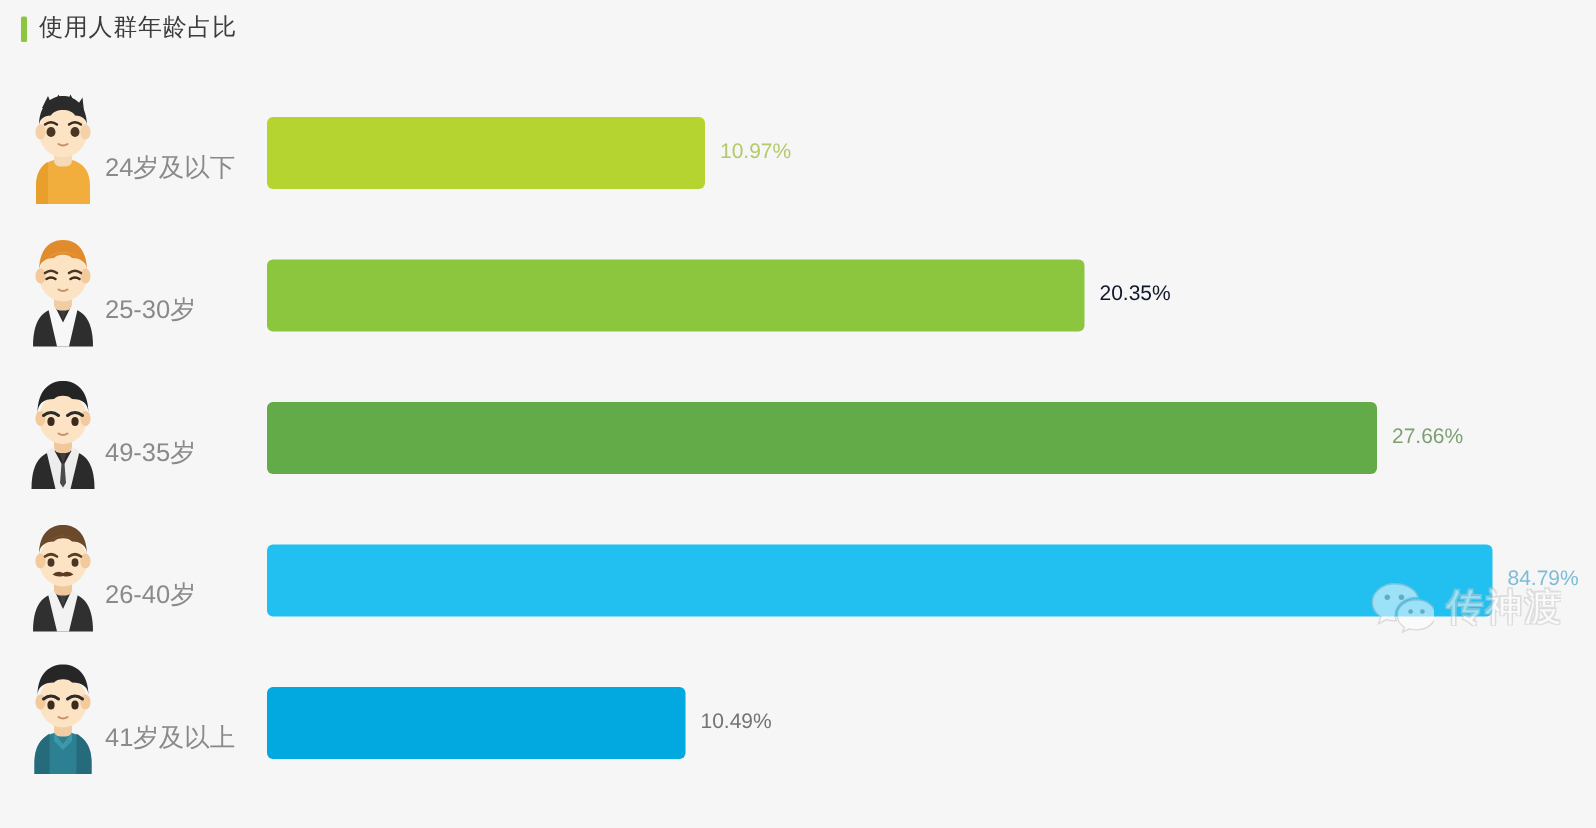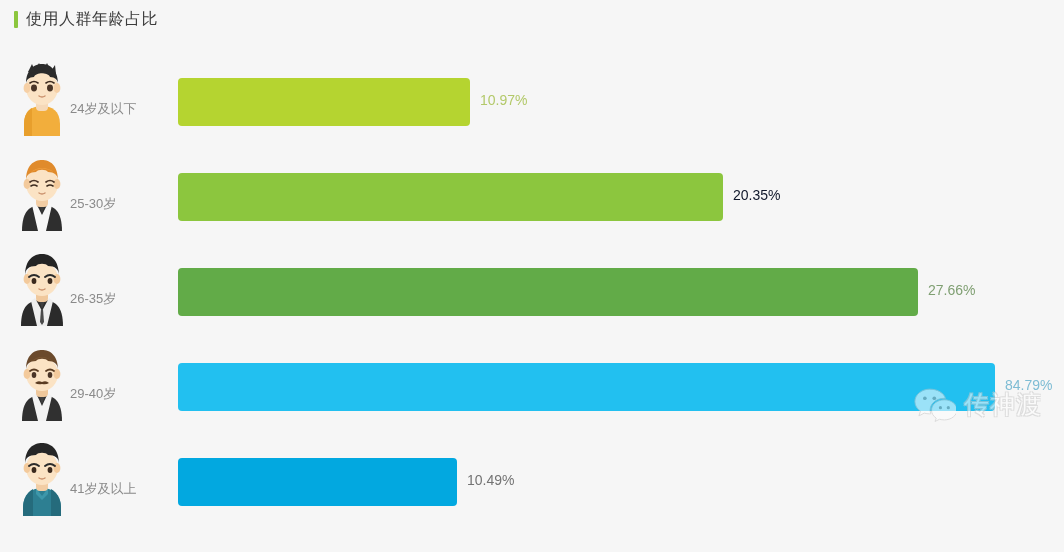--- a/index.html
+++ b/index.html
@@ -59,21 +59,21 @@
     position: absolute;
     left: 10px;
     top: 2px;
     width: 64px;
     height: 80px;
   }
   .cat-label {
     position: absolute;
     left: 70px;
     top: 44px;
-    font-size: 13px;
+    font-size: 17px;
     color: #8a8a8a;
     white-space: nowrap;
   }
   .bar-wrap {
     position: absolute;
     left: 178px;
     top: 22px;
     height: 48px;
     right: 0;
   }
@@ -199,21 +199,21 @@
           <ellipse cx="17" cy="31" rx="3.4" ry="5" fill="#f3ca9c"></ellipse>
           <ellipse cx="47" cy="31" rx="3.4" ry="5" fill="#f3ca9c"></ellipse>
           <path d="M15 28 C15 11 24 6 32 6 C40 6 49 11 49 28 C49 21 45 18 38 18 C36 15 28 15 26 18 C19 18 15 21 15 28 Z" fill="#242424"></path>
           <path d="M19 29 Q24 25 29 29" stroke="#2b2b2b" stroke-width="2" fill="none" stroke-linecap="round"></path>
           <path d="M35 29 Q40 25 45 29" stroke="#2b2b2b" stroke-width="2" fill="none" stroke-linecap="round"></path>
           <ellipse cx="24" cy="33" rx="2.4" ry="3" fill="#3b2a1e"></ellipse>
           <ellipse cx="40" cy="33" rx="2.4" ry="3" fill="#3b2a1e"></ellipse>
           <path d="M29 41 Q32 43 35 41" stroke="#c98f6a" stroke-width="1.4" fill="none" stroke-linecap="round"></path>
         </svg>
       </div>
-      <div class="cat-label">26-35岁</div>
+      <div class="cat-label">49-35岁</div>
       <div class="bar-wrap">
         <div class="bar" style="width:740px;background:#62ab48;"></div>
         <div class="bar-value" style="left:750px;color:#7f9f72;">27.66%</div>
       </div>
     </div>
 
     <div class="row">
       <div class="avatar-cell">
         <svg viewBox="0 0 64 80" xmlns="http://www.w3.org/2000/svg">
           <path d="M12 78 C12 58 20 52 32 52 C44 52 52 58 52 78 Z" fill="#303030"></path>
@@ -225,21 +225,21 @@
           <ellipse cx="47" cy="31" rx="3.4" ry="5" fill="#f3ca9c"></ellipse>
           <path d="M16 27 C16 12 24 7 32 7 C40 7 48 12 48 27 C48 21 44 18 38 18 C36 15 28 15 26 18 C20 18 16 21 16 27 Z" fill="#6b4a2c"></path>
           <path d="M22 18 Q32 11 43 18 Q37 14 32 14 Q26 14 22 18 Z" fill="#7d5833"></path>
           <path d="M20 28 Q24 25 28 28" stroke="#5a3c22" stroke-width="1.8" fill="none" stroke-linecap="round"></path>
           <path d="M36 28 Q40 25 44 28" stroke="#5a3c22" stroke-width="1.8" fill="none" stroke-linecap="round"></path>
           <ellipse cx="24" cy="32" rx="2.3" ry="2.9" fill="#4a3527"></ellipse>
           <ellipse cx="40" cy="32" rx="2.3" ry="2.9" fill="#4a3527"></ellipse>
           <path d="M25 40 Q28 37 32 39 Q36 37 39 40 Q36 42 32 41 Q28 42 25 40 Z" fill="#5a3c22"></path>
         </svg>
       </div>
-      <div class="cat-label">29-40岁</div>
+      <div class="cat-label">26-40岁</div>
       <div class="bar-wrap">
         <div class="bar" style="width:817px;background:#22c0f0;"></div>
         <div class="bar-value" style="left:827px;color:#7ebcd4;">84.79%</div>
       </div>
     </div>
 
     <div class="row">
       <div class="avatar-cell">
         <svg viewBox="0 0 64 80" xmlns="http://www.w3.org/2000/svg">
           <path d="M13 70 C13 56 21 50 32 50 C43 50 51 56 51 70 L51 78 L13 78 Z" fill="#2d7f92"></path>

